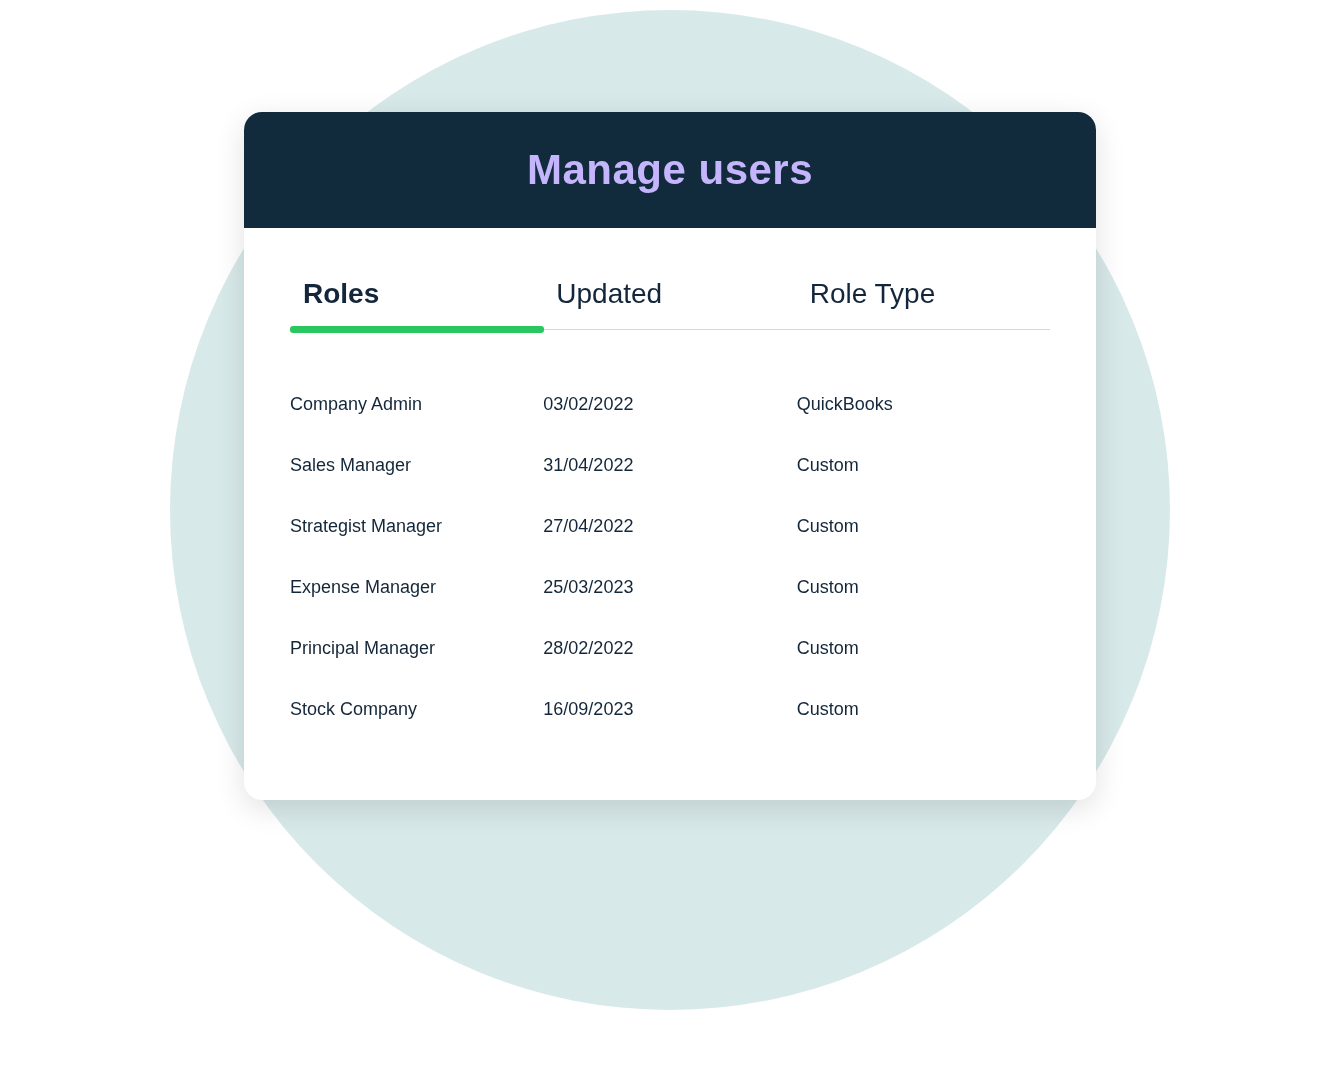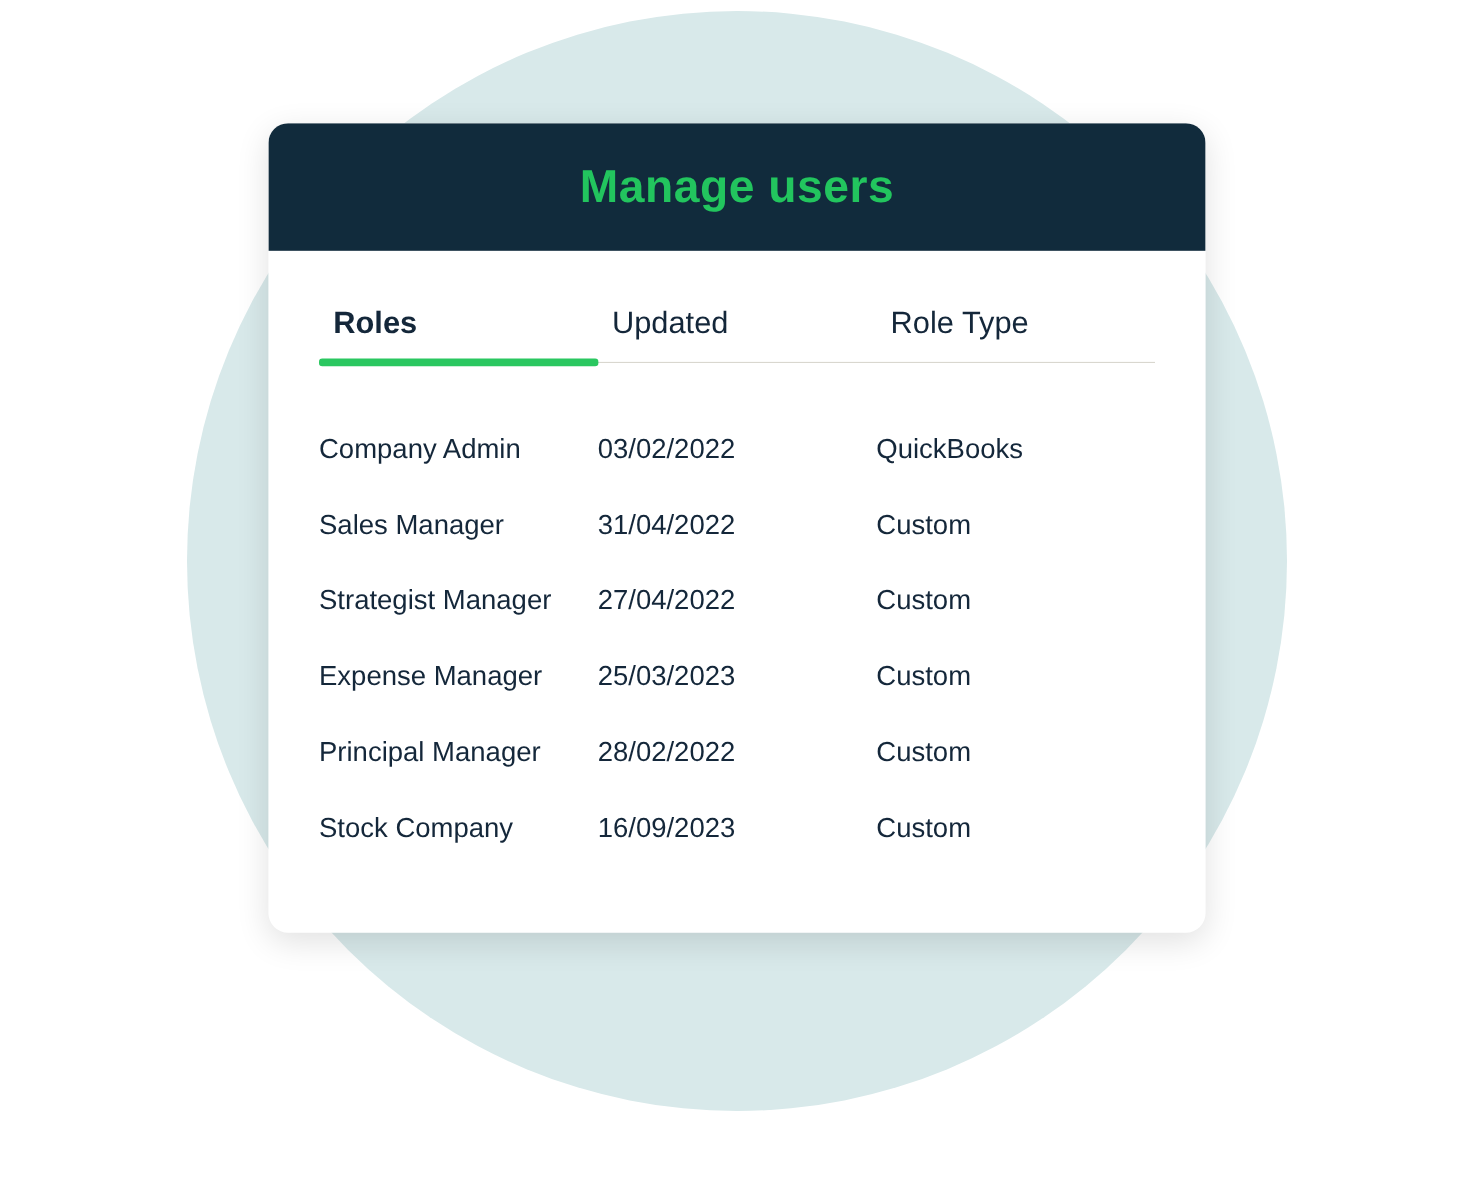--- a/index.html
+++ b/index.html
@@ -33,21 +33,21 @@
       transform: translateX(-50%);
       width: 852px;
       background: #ffffff;
       border-radius: 18px;
       box-shadow: 0 8px 30px rgba(0,0,0,0.12);
       overflow: hidden;
       z-index: 1;
     }
     .card-header {
       background: #112b3c;
-      color: #22c55e;
+      color: #c4b5fd;
       text-align: center;
       padding: 34px 0;
     }
     .card-header h1 {
       font-size: 42px;
       font-weight: 800;
       letter-spacing: 0.5px;
     }
     .card-body {
       padding: 50px 46px 60px 46px;
@@ -85,21 +85,21 @@
       height: 7px;
       background: #2ac760;
       border-radius: 3px;
     }
     .rows {
       margin-top: 44px;
     }
     .row {
       display: grid;
       grid-template-columns: 1fr 1fr 1fr;
-      font-size: 25px;
+      font-size: 18px;
       color: #14273a;
       padding: 20px 0;
     }
   </style>
 </head>
 <body>
 
 <div class="bg-circle"></div>
 
 <div class="card">

